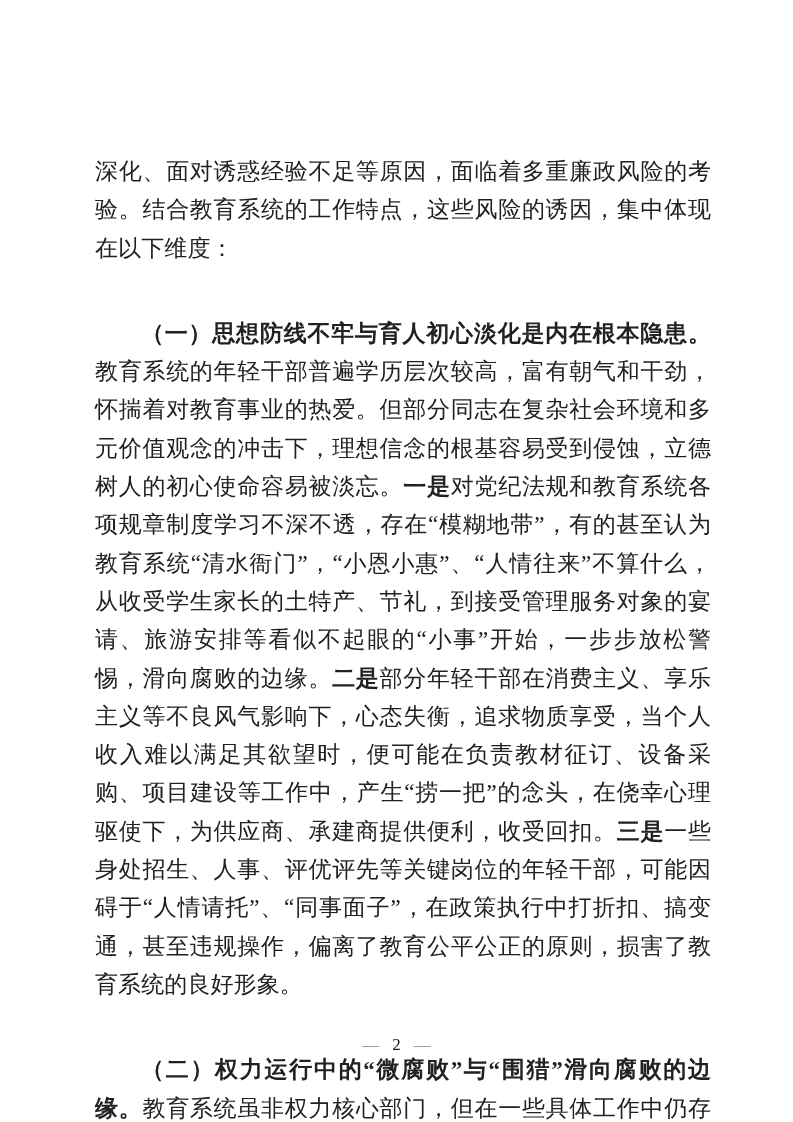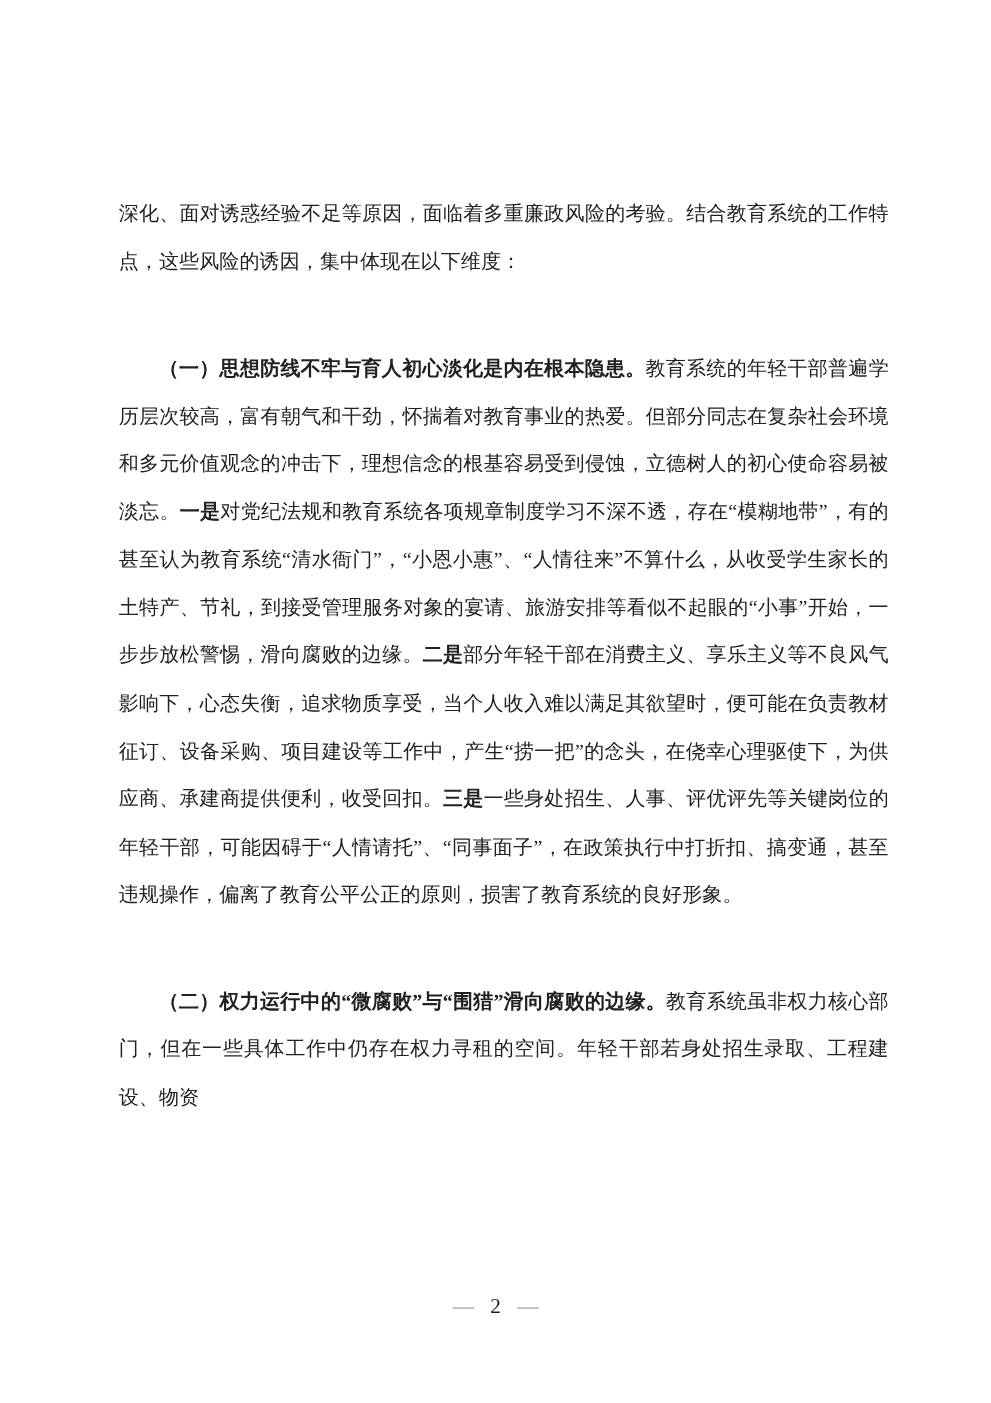--- a/index.html
+++ b/index.html
@@ -17,21 +17,21 @@
     color: #212121;
   }
   .content {
     position: absolute;
     left: 95px;
     top: 153px;
     width: 616px;
   }
   .para {
     margin: 0;
-    font-size: 16px;
+    font-size: 23px;
     line-height: 38.3px;
     text-align: justify;
     text-justify: inter-character;
     letter-spacing: 0.1px;
   }
   .para.indent { text-indent: 2em; margin-top: 47px; }
   .run { font-weight: 400; }
   .run.bold { font-weight: 700; }
   .page-footer {
     position: absolute;

